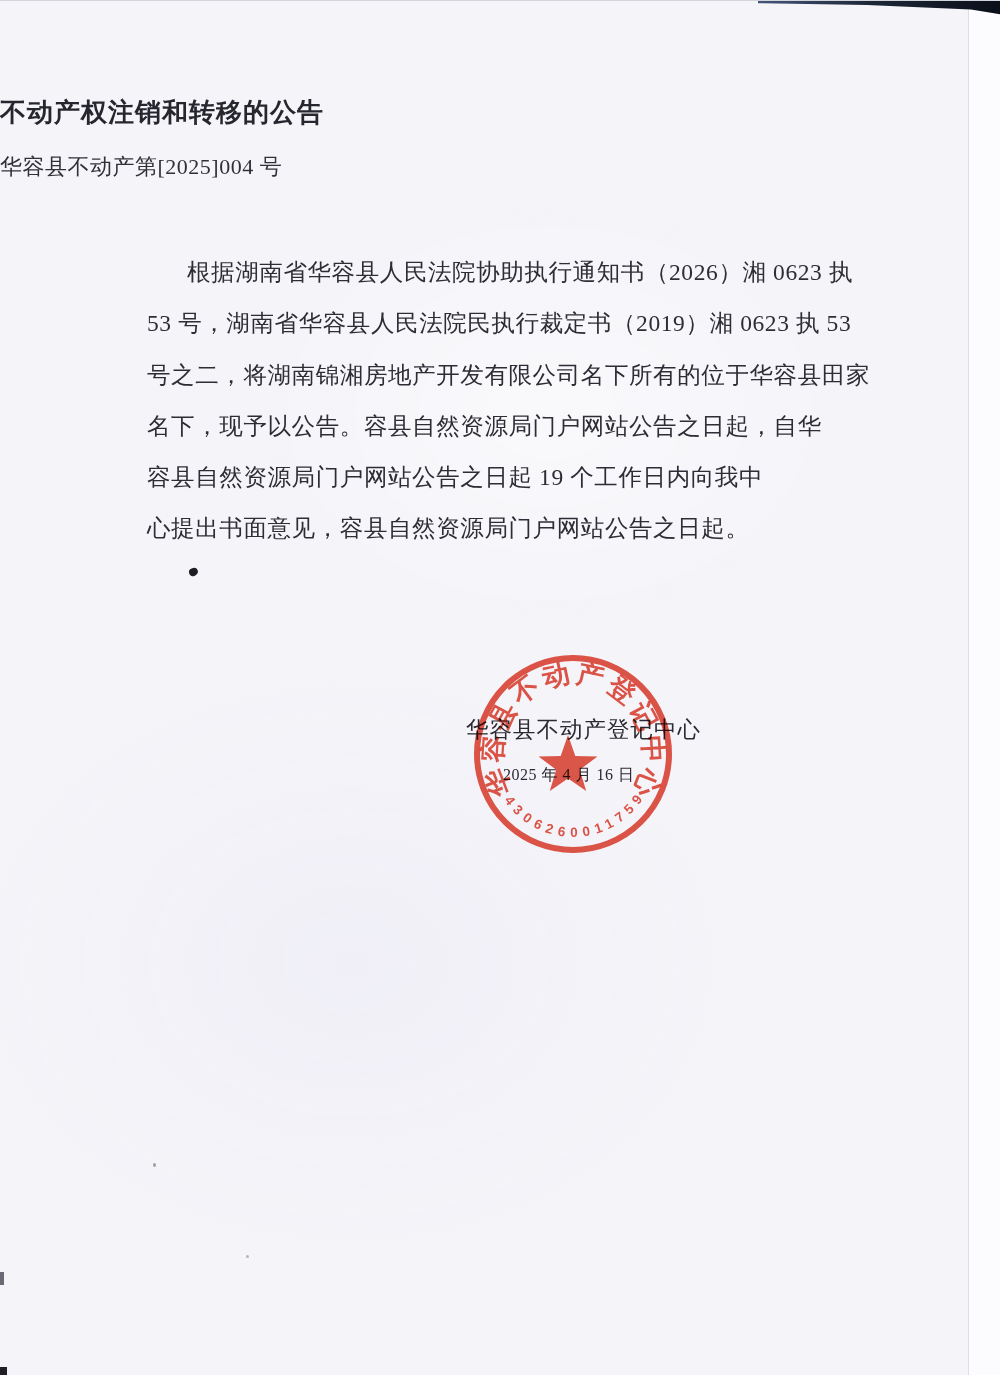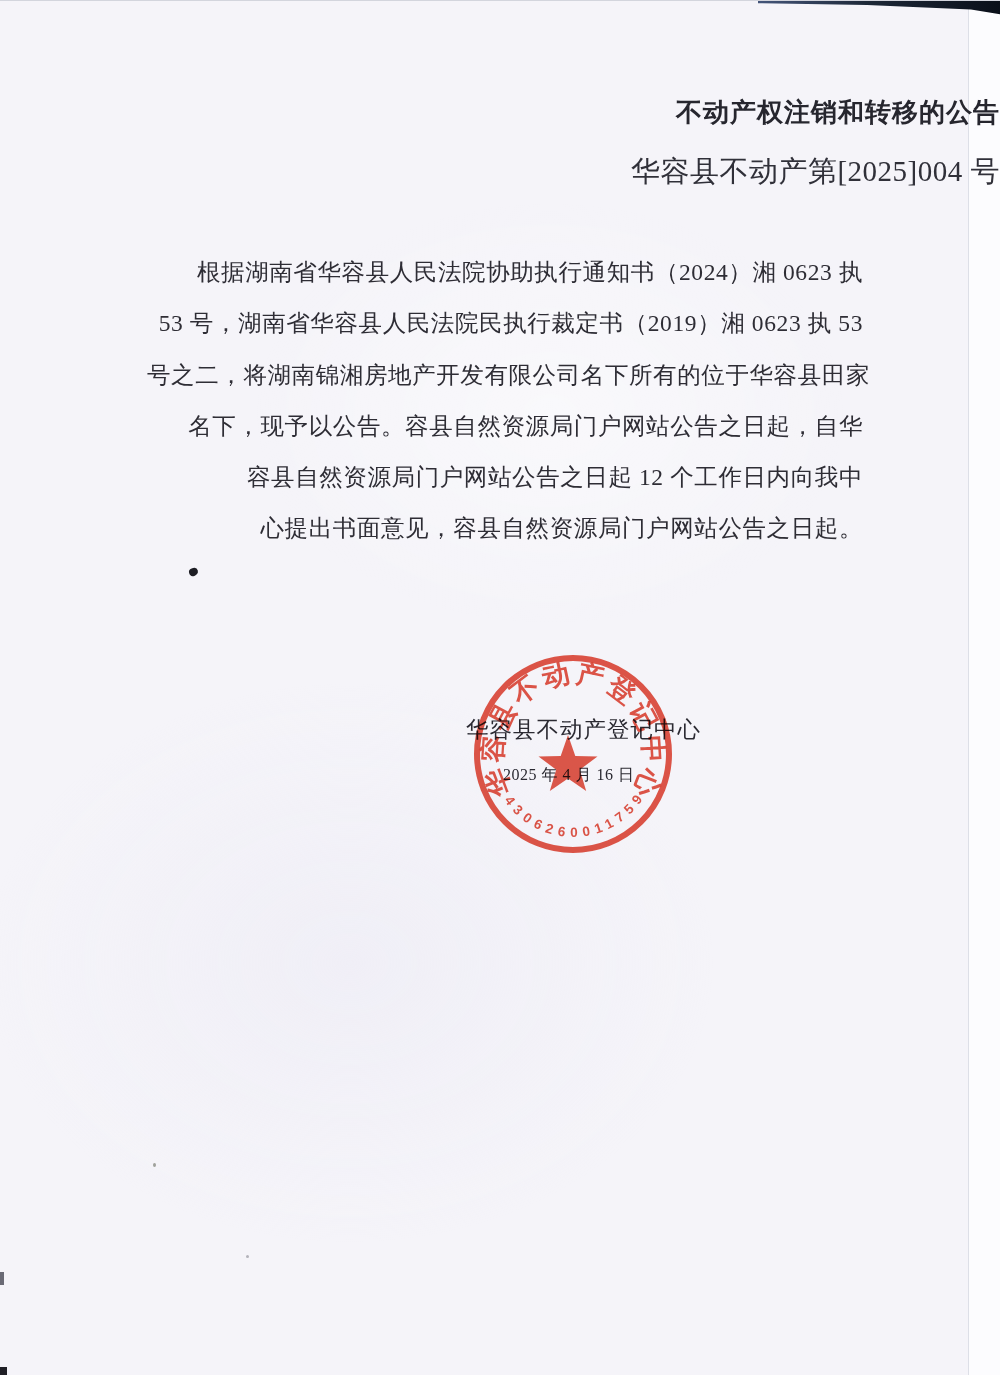--- a/index.html
+++ b/index.html
@@ -10,21 +10,20 @@
     height: 1375px;
     margin: 0 auto;
     overflow: hidden;
     font-family: "Liberation Serif", "DejaVu Serif", serif;
     color: #2e2d35;
     background:
       radial-gradient(420px 300px at 55% 30%, rgba(255,255,255,0.45), transparent 70%),
       radial-gradient(520px 400px at 35% 70%, rgba(235,234,244,0.5), transparent 70%),
       #f5f4f9;
     border-top: 1px solid rgba(150,155,170,0.35);
-    text-align: right;
   }
 
   
   .scan-edge-strip {
     position: absolute;
     left: 968px; top: 0;
     width: 32px; height: 100%;
     background: #fcfcfe;
     border-left: 1px solid rgba(185,188,205,0.45);
   }
@@ -72,21 +71,21 @@
     width: 100%;
     font-size: 26px;
     font-weight: bold;
     letter-spacing: 1px;
     color: #26262e;
   }
   .doc-number {
     position: absolute;
     left: 0; top: 151px;
     width: 100%;
-    font-size: 29px;
+    font-size: 22px;
     letter-spacing: 0.5px;
     color: #303039;
   }
 
   .body-text {
     position: absolute;
     left: 147px; top: 246px;
     width: 716px;
     font-size: 23.5px;
     letter-spacing: 0.6px;
@@ -138,25 +137,25 @@
   <div class="corner-mark-bottom-left"></div>
   <div class="edge-tick-left"></div>
   <div class="ink-dot-artifact"></div>
   <div class="speck-1"></div>
   <div class="speck-2"></div>
 
   <div class="doc-title">不动产权注销和转移的公告</div>
   <div class="doc-number">华容县不动产第[2025]004 号</div>
 
   <div class="body-text">
-    <div class="body-line indent">根据湖南省华容县人民法院协助执行通知书（2024）湘 0623 执</div>
+    <div class="body-line indent">根据湖南省华容县人民法院协助执行通知书（2026）湘 0623 执</div>
     <div class="body-line">53 号，湖南省华容县人民法院民执行裁定书（2019）湘 0623 执 53</div>
     <div class="body-line">号之二，将湖南锦湘房地产开发有限公司名下所有的位于华容县田家</div>
     <div class="body-line">名下，现予以公告。容县自然资源局门户网站公告之日起，自华</div>
-    <div class="body-line">容县自然资源局门户网站公告之日起 12 个工作日内向我中</div>
+    <div class="body-line">容县自然资源局门户网站公告之日起 19 个工作日内向我中</div>
     <div class="body-line">心提出书面意见，容县自然资源局门户网站公告之日起。</div>
   </div>
 
   <div class="signature-line">华容县不动产登记中心</div>
   <div class="date-line">2025 年 4 月 16 日</div>
 
   <svg class="official-seal" viewBox="0 0 210 210" xmlns="http://www.w3.org/2000/svg">
     <defs>
       <path id="seal-top-arc" d="M 46.9 145.7 A 71 71 0 1 1 163.1 145.7" fill="none"></path>
       <path id="seal-bottom-arc" d="M 27 133.4 A 83 83 0 0 0 183 133.4" fill="none"></path>

